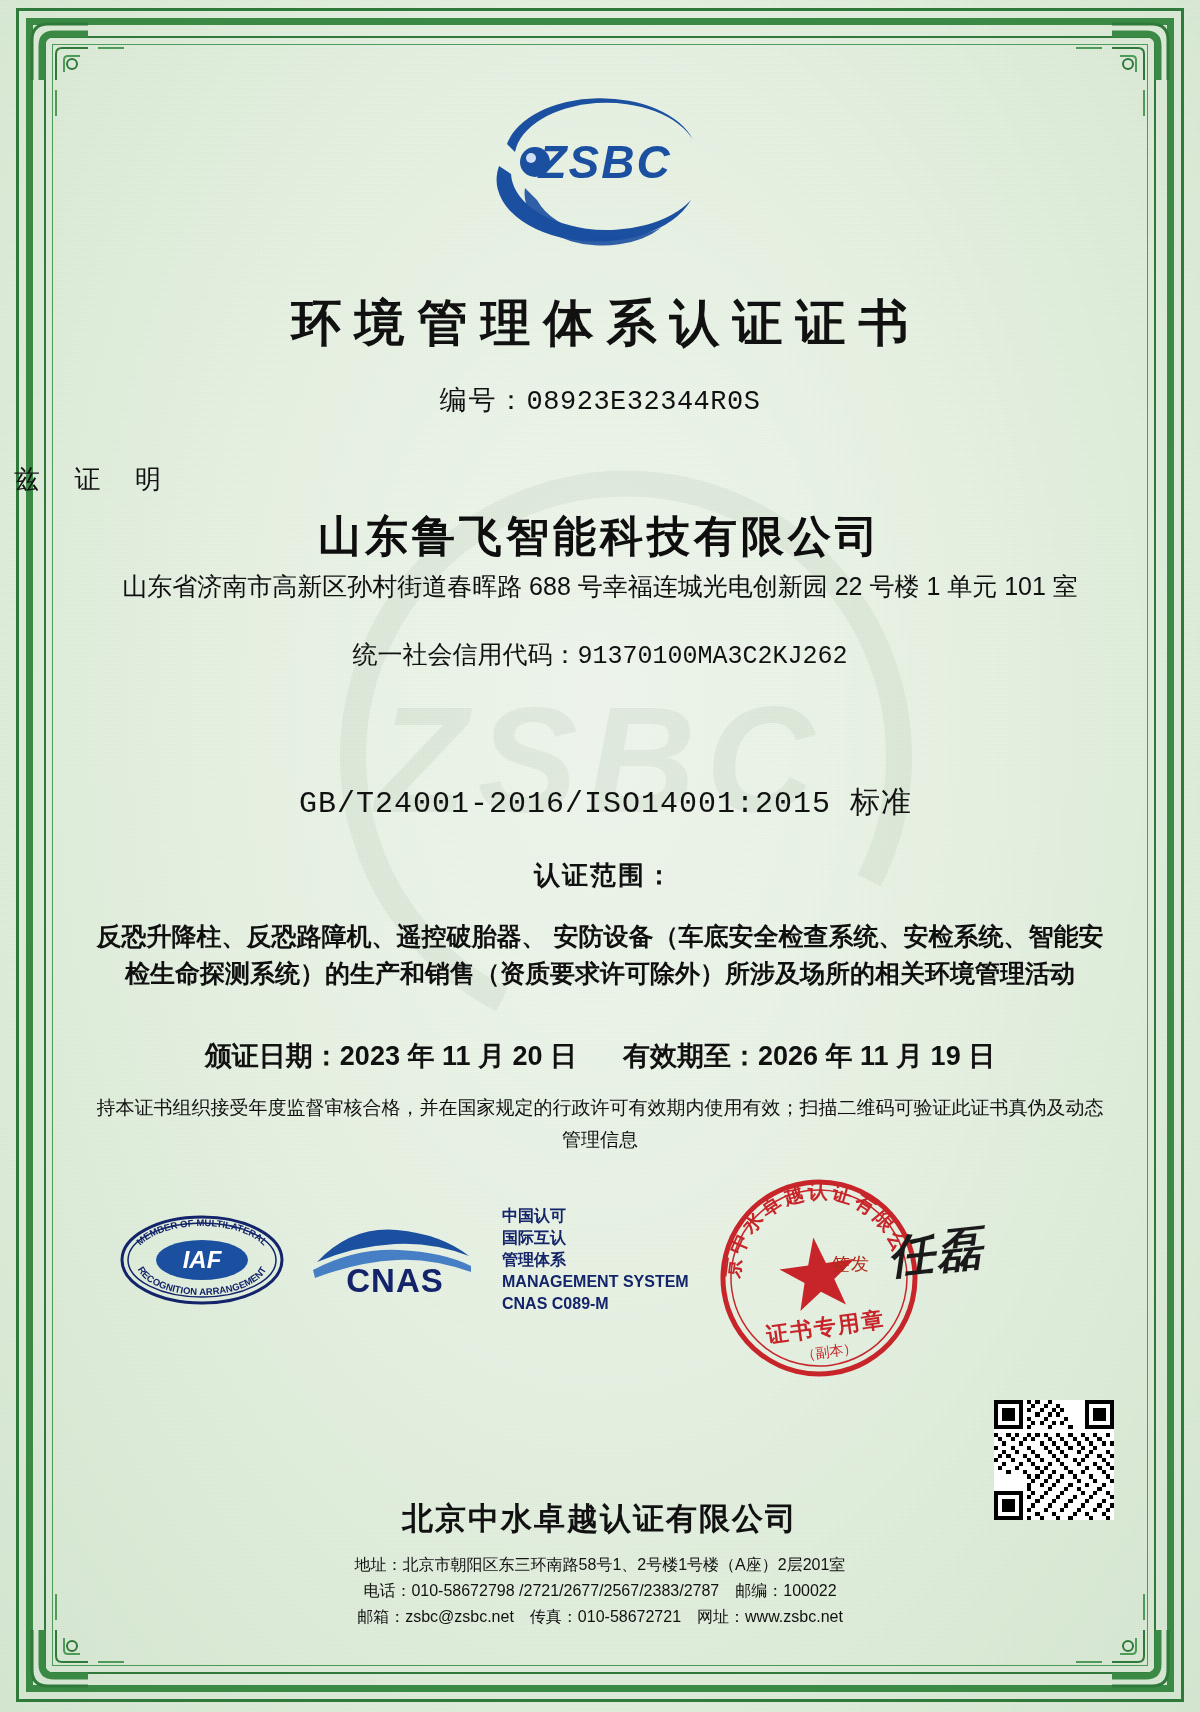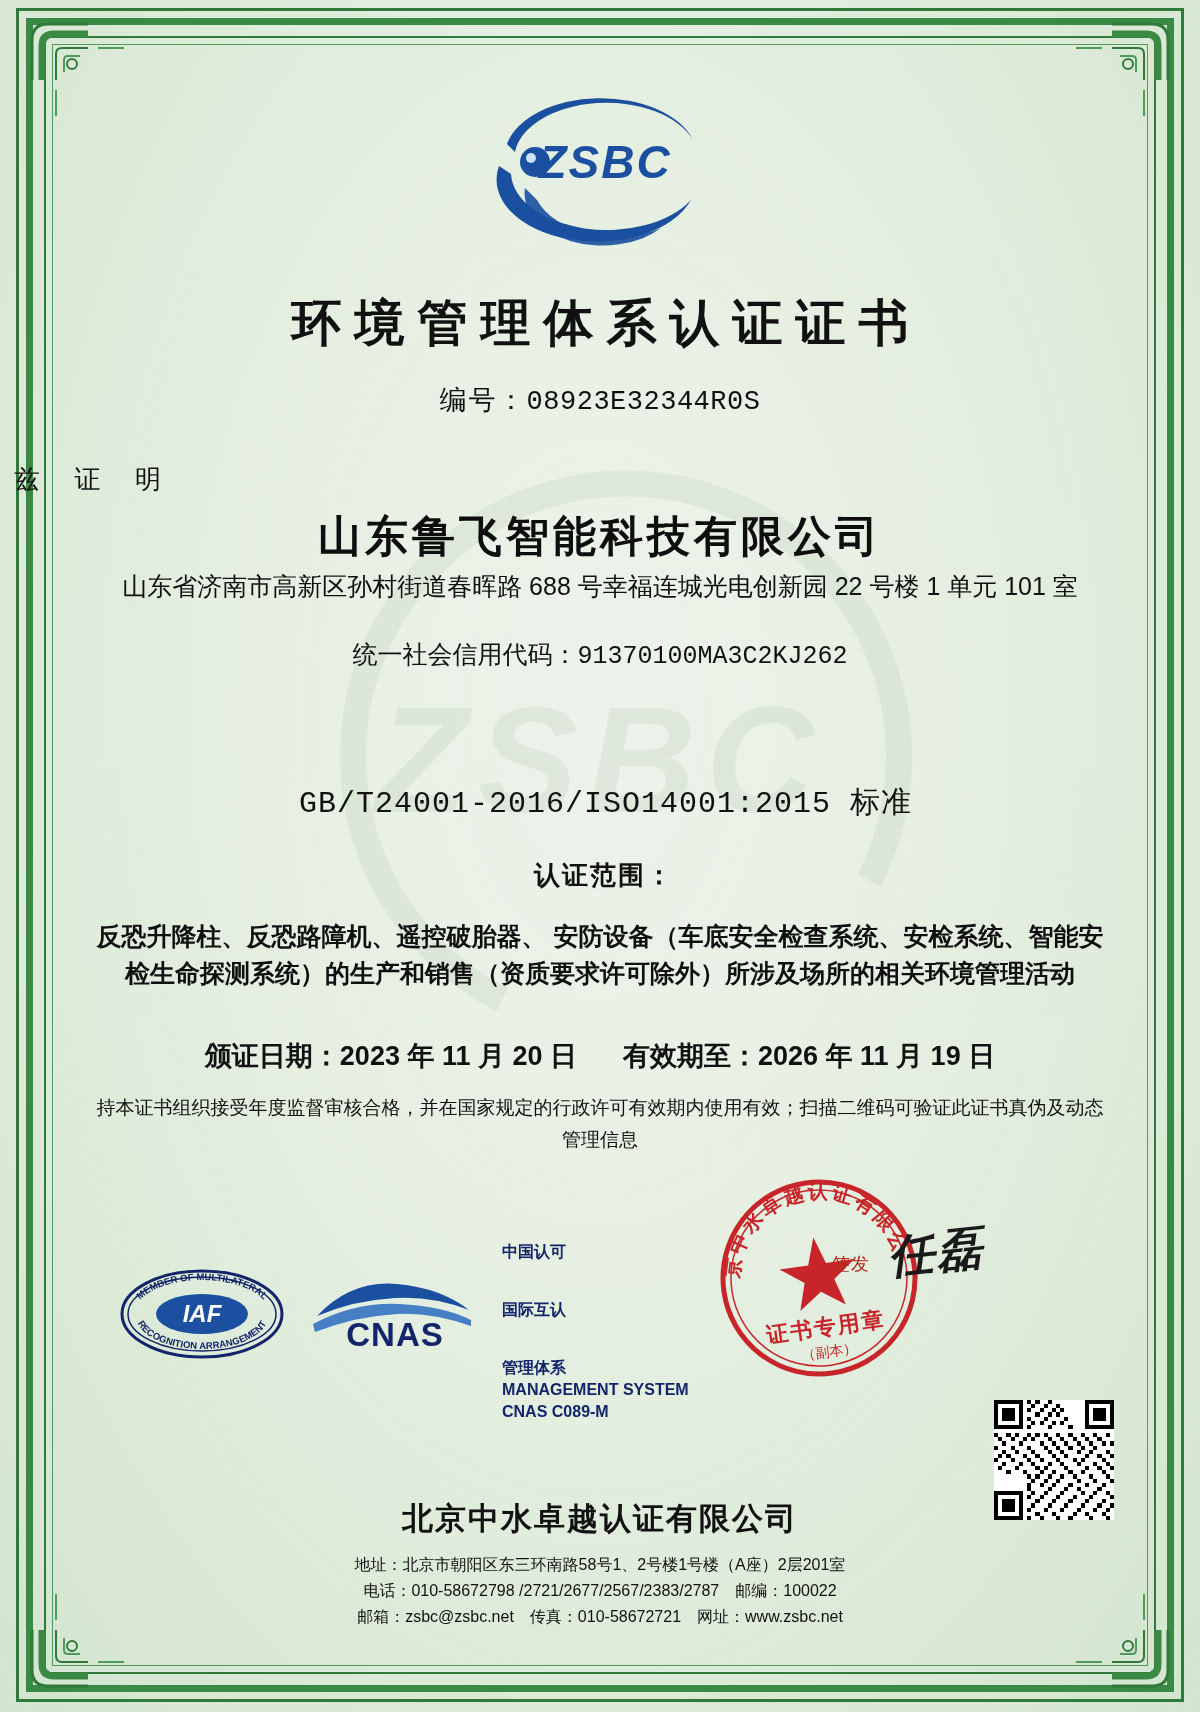--- a/index.html
+++ b/index.html
@@ -261,21 +261,21 @@
   }
   .iaf-logo { width: 165px; height: 92px; }
   .cnas-logo { width: 165px; height: 76px; }
   .cnas-text {
     font-family: "Liberation Sans", sans-serif;
     font-size: 16px;
     line-height: 22px;
     color: #14246b;
     font-weight: bold;
   }
-  .cnas-text .cn { font-weight: bold; margin-top: 36px; }
+  .cnas-text .cn { font-weight: bold; }
 
   
   .seal {
     position: absolute;
     left: 716px;
     top: 1175px;
     width: 206px;
     height: 206px;
   }
   .signature {

